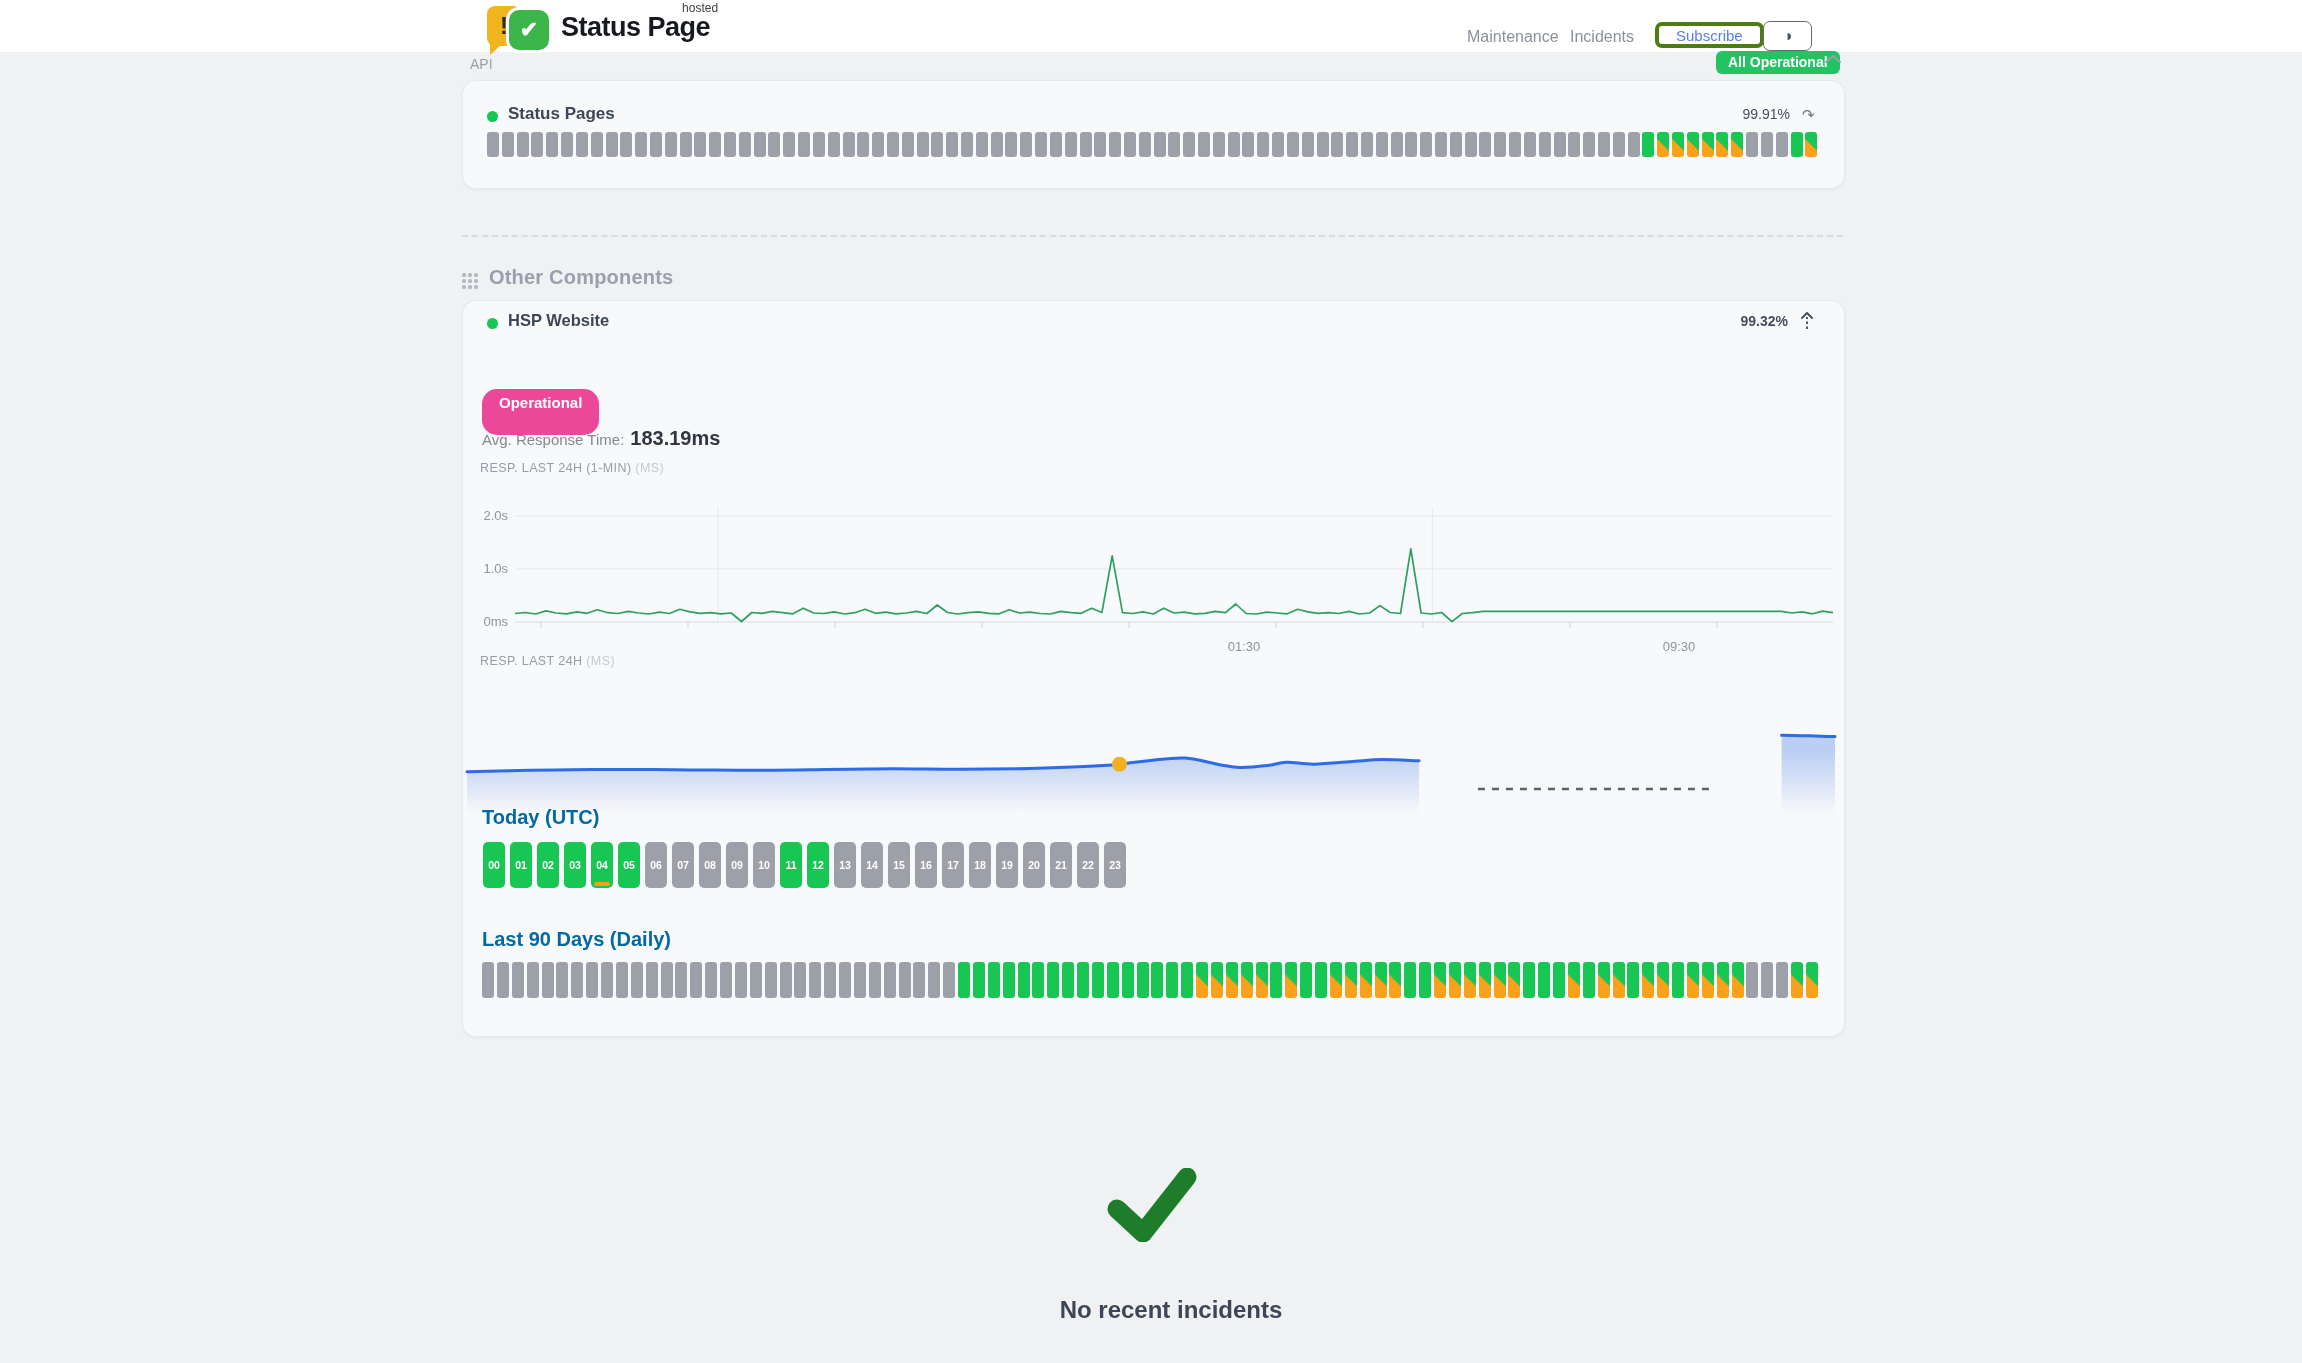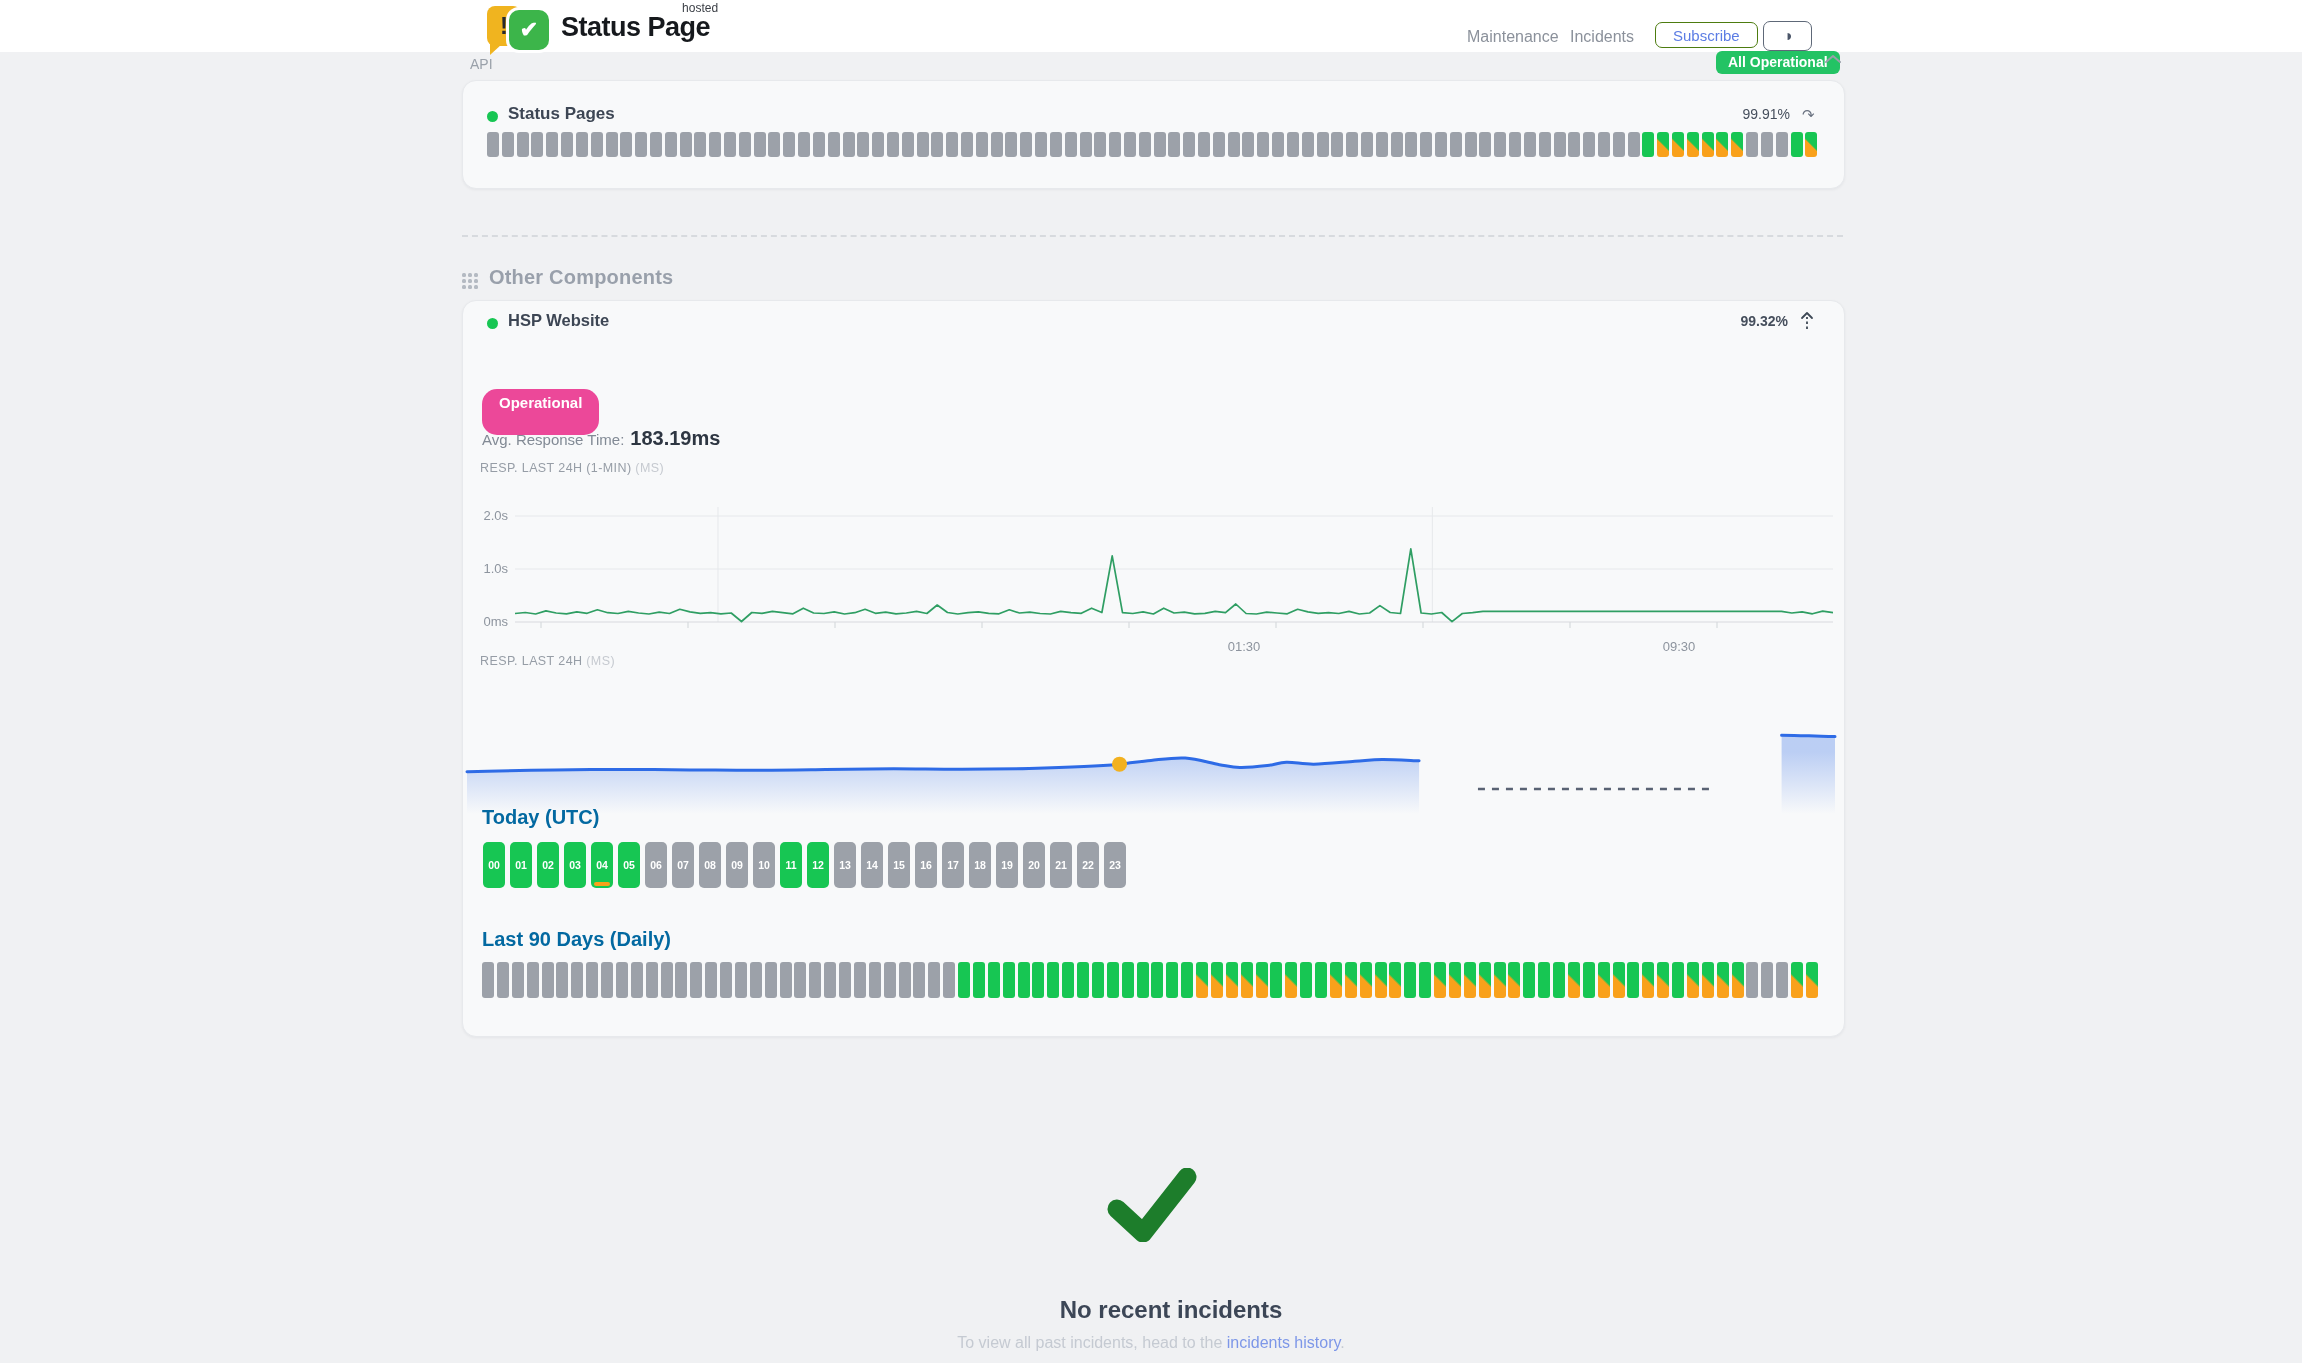--- a/index.html
+++ b/index.html
@@ -14,21 +14,21 @@
              display:flex;align-items:center;justify-content:center;font-weight:bold;font-size:24px;color:#26292e;}
   .lb-yellow::after{content:"";position:absolute;left:3px;bottom:-9px;width:0;height:0;
              border-top:11px solid #f0b41f;border-right:12px solid transparent;}
   .lb-green{width:40px;height:40px;background:#3cb54a;border-radius:10px;margin-left:-12px;margin-top:4px;
             box-shadow:0 0 0 3px #ffffff;display:flex;align-items:center;justify-content:center;
             color:#fff;font-size:22px;font-weight:bold;z-index:2;}
   .logo-text{position:relative;margin-left:12px;margin-top:6px;font-size:27px;font-weight:bold;color:#16191d;letter-spacing:-0.5px;}
   .hosted{position:absolute;top:-11px;right:-8px;font-size:12px;font-weight:normal;color:#3a3e45;letter-spacing:0;}
   .nav-link{position:absolute;top:28px;font-size:16px;color:#8b919b;cursor:pointer;}
   .subscribe-btn{position:absolute;left:1655px;top:22px;height:26px;padding:0 17px;background:#fff;
-                 border:1px solid #4d7c0f;border-radius:7px;color:#5b7ce4;font-size:15px;
+                 border:4px solid #4d7c0f;border-radius:7px;color:#5b7ce4;font-size:15px;
                  display:flex;align-items:center;cursor:pointer;font-family:inherit;}
   .theme-btn{position:absolute;left:1763px;top:21px;width:47px;height:28px;background:#fff;
              border:1.5px solid #5e6878;border-radius:7px;display:flex;align-items:center;justify-content:center;
              font-size:16px;color:#4a5568;cursor:pointer;}
   .status-badge{position:absolute;left:1716px;top:51px;background:#23c364;color:#fff;font-size:14px;
                 font-weight:bold;padding:3px 12px 4px;border-radius:6px;cursor:pointer;}
   .collapse-chevron{position:absolute;left:1824px;top:54px;cursor:pointer;}
 
   
   .card{position:absolute;background:#f8f9fa;border:1px solid #e7e9ec;border-radius:14px;
@@ -404,17 +404,14 @@
       <div class="day st-e"></div>
       <div class="day st-e"></div>
       <div class="day st-d"></div>
       <div class="day st-d"></div>
     </div>
 
   <svg class="abs" style="left:1106px;top:1168px;" width="92" height="74" viewBox="0 0 92 74">
     <path d="M11 41 L37 65 L81 9" fill="none" stroke="#1d7d2b" stroke-width="19" stroke-linecap="round" stroke-linejoin="round"></path>
   </svg>
   <div class="footer-title">No recent incidents</div>
-  <div class="footer-sub">
-    <span>To view all past incidents, head to the </span><span class="footer-link">incidents history</span><span>.</span>
-  </div>
 
 </div>
 
 </body></html>

